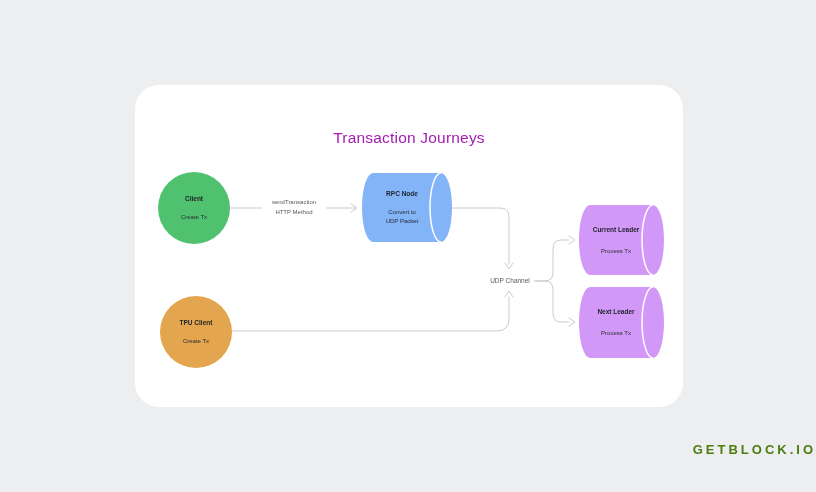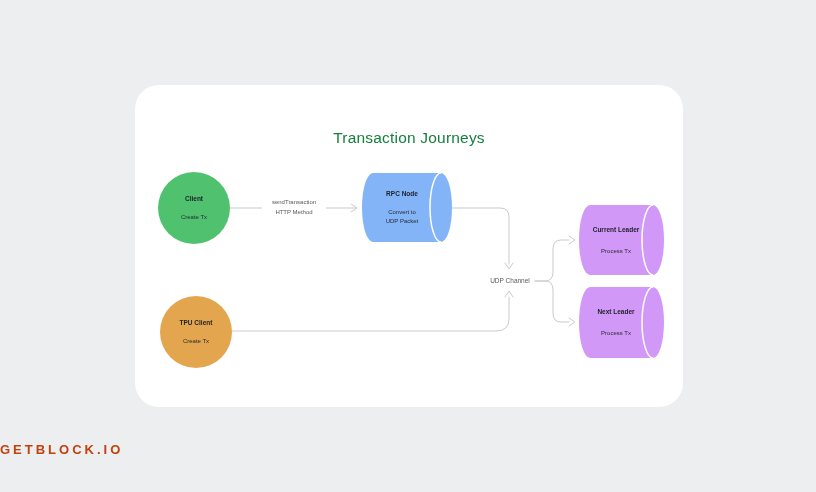--- a/index.html
+++ b/index.html
@@ -21,43 +21,43 @@
   svg.diagram {
     position: absolute; left: 0; top: 0;
     width: 816px; height: 492px;
     pointer-events: none;
   }
   .abs { position: absolute; }
   .diagram-title {
     left: 135px; top: 129px; width: 548px;
     text-align: center;
     font-size: 15.5px; font-weight: 500;
-    color: #15803d;
+    color: #a21caf;
     letter-spacing: 0.2px;
   }
   .node-label {
     display: flex; flex-direction: column;
     align-items: center; justify-content: center;
     text-align: center;
   }
   .node-title { font-size: 6.5px; font-weight: 700; color: #1d2129; line-height: 9px; }
   .node-sub   { font-size: 6px;   font-weight: 400; color: #272c33; line-height: 9px; }
   .gap-lg { gap: 10px; }
   .edge-label {
     text-align: center;
     font-size: 6px; color: #54585c; line-height: 10px;
   }
   .edge-label.on-line { background: #ffffff; }
   .udp-label { font-size: 6.5px; line-height: 8px; }
   .footer-brand {
     left: 0; top: 442px; width: 816px;
-    text-align: left;
+    text-align: right;
     font-size: 13px; font-weight: 700;
     letter-spacing: 3px;
-    color: #c2410c;
+    color: #4d7c0f;
   }
 </style>
 </head>
 <body>
 
 <div class="stage">
 
   <div class="card"></div>
 
   <svg class="diagram" viewBox="0 0 816 492">

